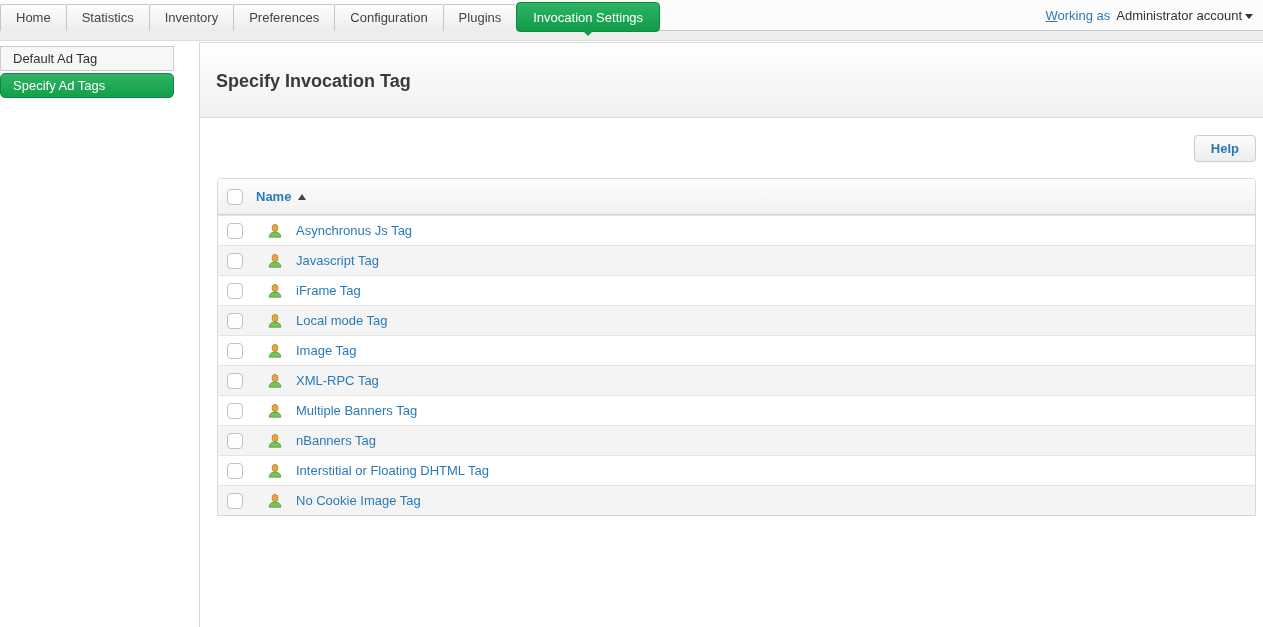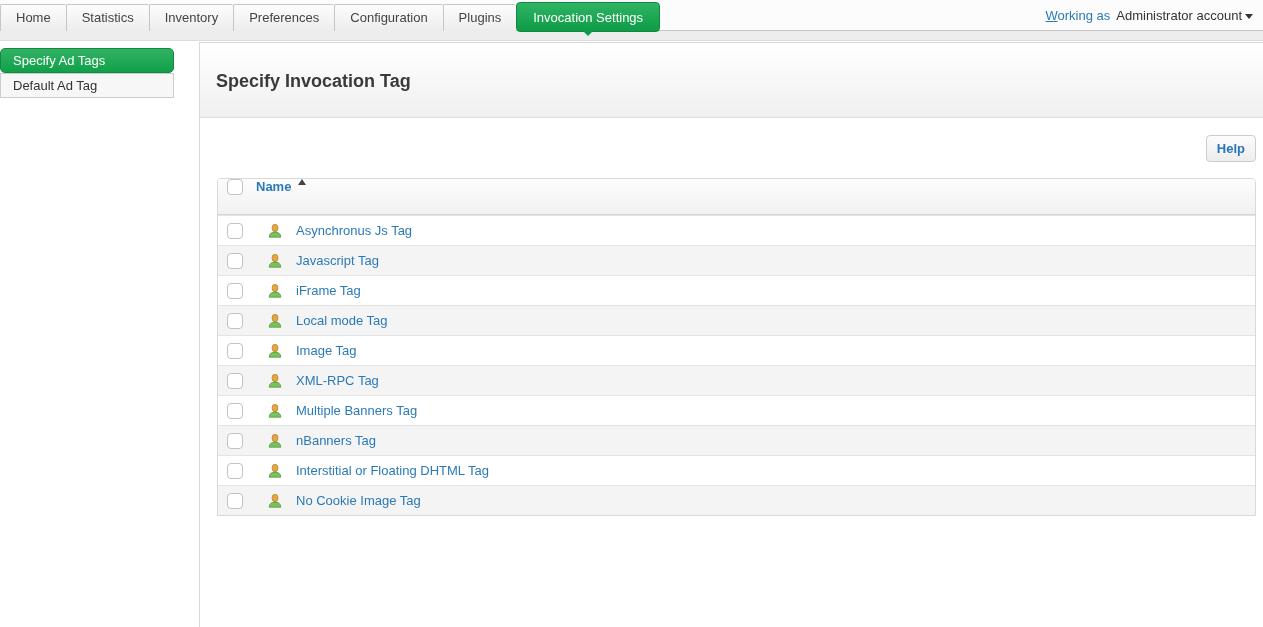--- a/index.html
+++ b/index.html
@@ -44,28 +44,28 @@
 
   
   .panel { position: absolute; left: 199px; top: 42px; width: 1075px;
     height: 585px; background: #fff; border-left: 1px solid #d9d9d9;
     border-right: 1px solid #d9d9d9; border-top: 1px solid #d9d9d9; }
   .panel-header { height: 75px; background: linear-gradient(#ffffff, #f0f0f0);
     border-bottom: 1px solid #ddd; }
   .panel-header h1 { padding: 28px 0 0 16px; font-size: 18px; font-weight: bold;
     color: #3a3a3a; }
   .help-row { text-align: right; margin: 17px 17px 0; }
-  .help-btn { padding: 5px 10px; font-family: inherit; font-size: 13px;
+  .help-btn { padding: 5px 16px; font-family: inherit; font-size: 13px;
     font-weight: bold; color: #2a76b9; background: linear-gradient(#fcfcfc, #ededed);
     border: 1px solid #ccc; border-radius: 4px; cursor: pointer; }
 
   
   .tbl { margin: 16px 17px 0; border: 1px solid #d9d9d9; border-radius: 4px 4px 0 0;
     overflow: hidden; }
-  .tbl-header { display: flex; align-items: flex-start; height: 36px;
+  .tbl-header { display: flex; align-items: center; height: 36px;
     background: linear-gradient(#fdfdfd, #f1f1f1); border-bottom: 1px solid #d5d5d5;
     padding-left: 9px; }
   .col-name { margin-left: 13px; color: #2a7ab9; font-weight: bold; cursor: pointer; }
   .sort-asc { display: inline-block; margin-left: 7px; width: 0; height: 0;
     border-left: 4px solid transparent; border-right: 4px solid transparent;
     border-bottom: 6px solid #444; cursor: pointer; }
   .tbl-row { display: flex; align-items: center; height: 30px; padding-left: 9px;
     border-top: 1px solid #e4e4e4; background: #fff; gap: 7px; }
   .tbl-row:nth-child(even) { background: #f4f4f4; }
   .cb { appearance: none; -webkit-appearance: none; width: 16px; height: 16px;
@@ -92,22 +92,22 @@
     <a class="wa-link">Working as</a>
     <span class="account">
       <span>Administrator account</span>
       <span class="caret"></span>
     </span>
   </div>
 </div>
 <div class="substrip"></div>
 
 <div class="sidebar" id="sidebar">
+    <div class="side-item">Default Ad Tag</div>
     <div class="side-item active">Specify Ad Tags</div>
-    <div class="side-item">Default Ad Tag</div>
   </div>
 
 <div class="panel">
   <div class="panel-header">
     <h1>Specify Invocation Tag</h1>
   </div>
   <div class="help-row">
     <button class="help-btn">Help</button>
   </div>
   <div class="tbl">

